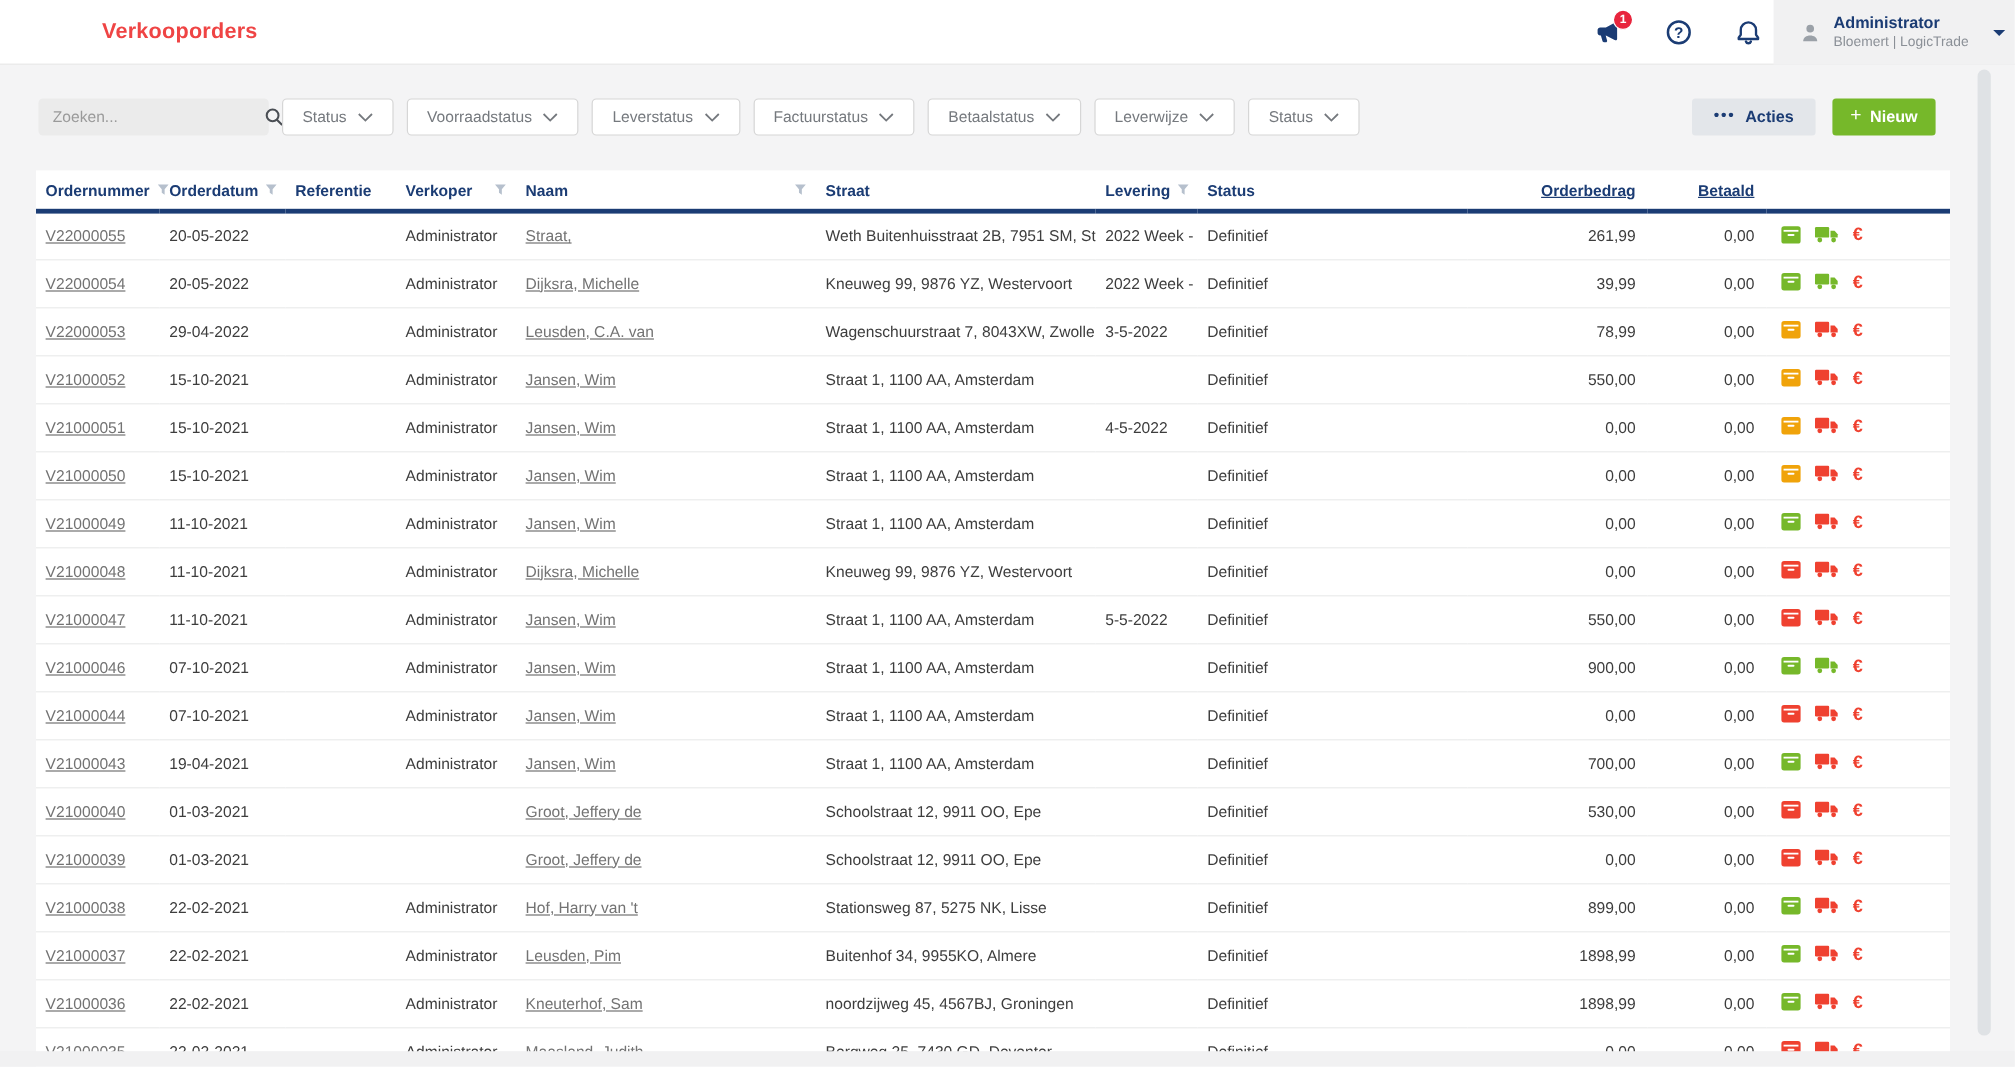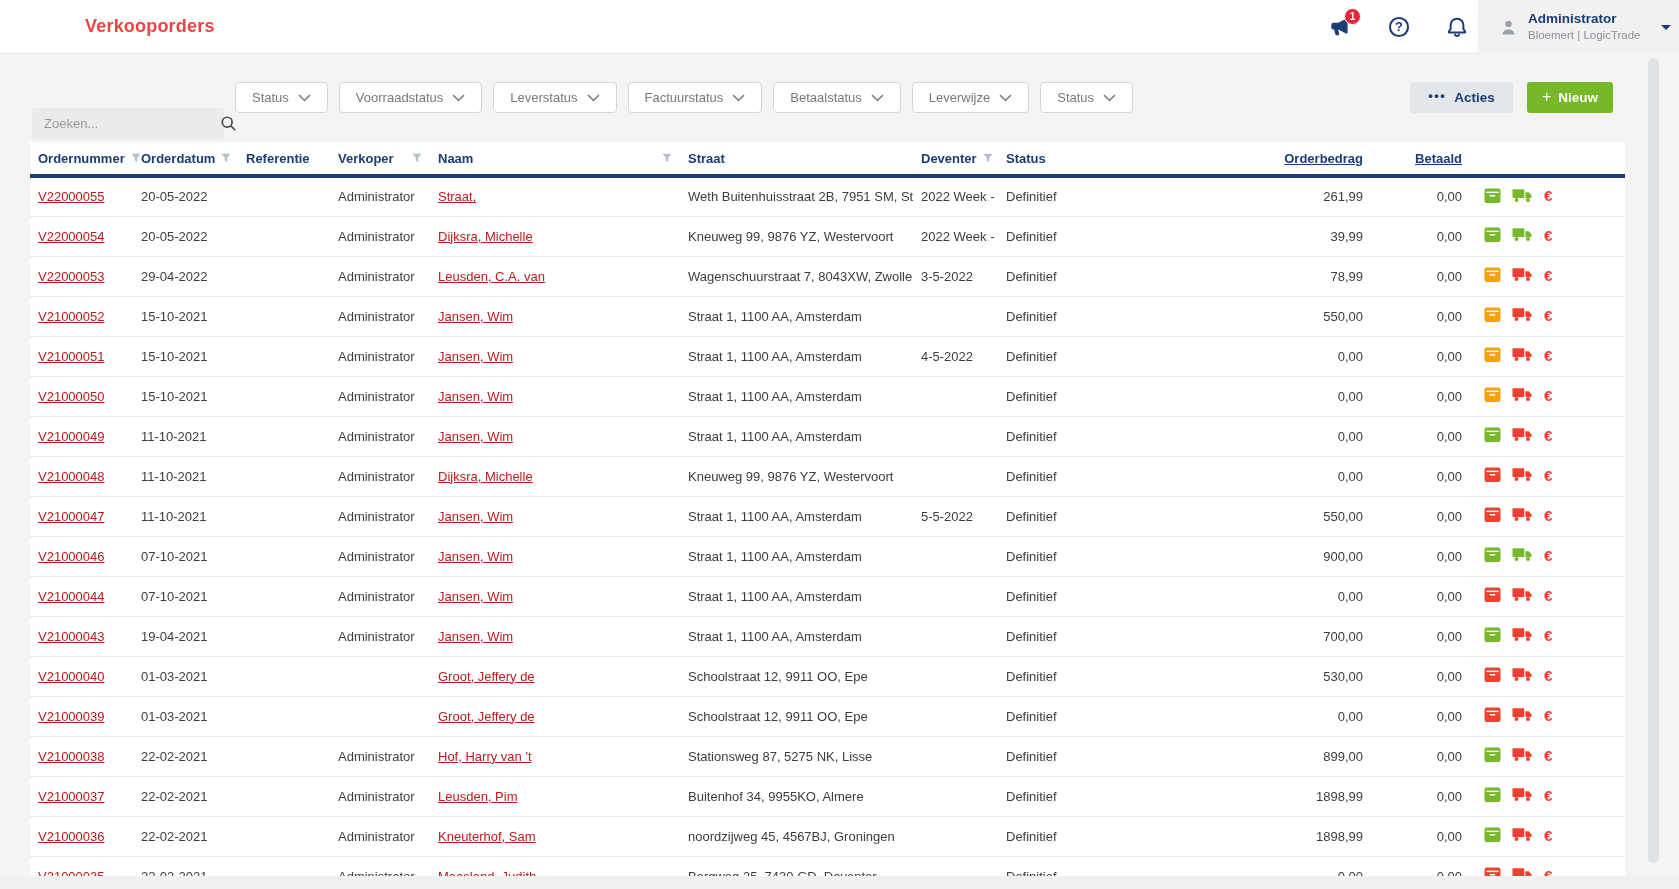--- a/index.html
+++ b/index.html
@@ -36,21 +36,21 @@
   .user-org  { font-size:11.5px; color:#8b9097; }
   .user-caret {
     position:absolute; right:8px; top:25px;
     width:0; height:0; border-left:5px solid transparent; border-right:5px solid transparent;
     border-top:5px solid #1b3c74;
   }
   
   .filter-row { position:absolute; top:82px; left:32px; display:flex; gap:11px; }
   .search-box {
     width:192px; height:31px; background:#ebebeb; border-radius:4px;
-    display:flex; align-items:center; padding:0 10px 0 12px;margin-top:26px;
+    display:flex; align-items:center; padding:0 10px 0 12px;
   }
   .search-box input {
     flex:1; border:none; background:transparent; outline:none;
     font-size:13px; color:#555; font-family:inherit;
   }
   .search-box input::placeholder { color:#9a9a9a; }
   .dropdown-btn {
     height:31px; background:#fff; border:1px solid #d6d6d6; border-radius:4px;
     color:#75797e; font-size:13px; display:inline-flex; align-items:center;
     gap:9px; padding:0 16px; cursor:pointer; white-space:nowrap;
@@ -79,21 +79,21 @@
     height:34px; text-align:left; font-size:13px; font-weight:bold; color:#1b3c74;
     padding:0 8px; border-bottom:4px solid #1b3c74; white-space:nowrap; cursor:pointer;margin-left:12px;
   }
   th.num, td.num { text-align:right; padding-right:10px; }
   th .th-inner { display:flex; align-items:center; justify-content:space-between; }
   th.num .th-inner { justify-content:flex-end;text-decoration:underline; }
   td {
     height:40px; font-size:13px; color:#3d3d3d; padding:0 8px;
     border-bottom:1px solid #eaebec; white-space:nowrap; overflow:hidden;
   }
-  td a { color:#b91c1c; text-decoration:underline; cursor:pointer; }
+  td a { color:#737373; text-decoration:underline; cursor:pointer; }
   .icons-cell { padding-left:12px; overflow:visible; }
   .icons-cell .st-icon { display:inline-block; vertical-align:middle; margin-right:11px; }
   .euro-glyph { font-size:15px; font-weight:bold; position:relative; top:-1px; }
   .funnel { flex:0 0 auto; margin-left:6px; }
   
   .hscroll-strip {
     position:absolute; left:0; top:876px; width:1679px; height:13px;
     background:#f1f1f2; z-index:8;
   }
   .vscroll-thumb {
@@ -262,21 +262,21 @@
               </svg>
             </span>
           </th>
           <th>
             <span class="th-inner">
               <span>Straat</span>
             </span>
           </th>
           <th>
             <span class="th-inner">
-              <span>Deventer</span>
+              <span>Levering</span>
               <svg class="funnel" width="10" height="10" viewBox="0 0 10 10">
                 <path d="M0.5 0.8 h9 L6.2 4.8 v4.4 L3.8 7.6 V4.8 z" fill="#b6c0cd"></path>
               </svg>
             </span>
           </th>
           <th>
             <span class="th-inner">
               <span>Status</span>
             </span>
           </th>

